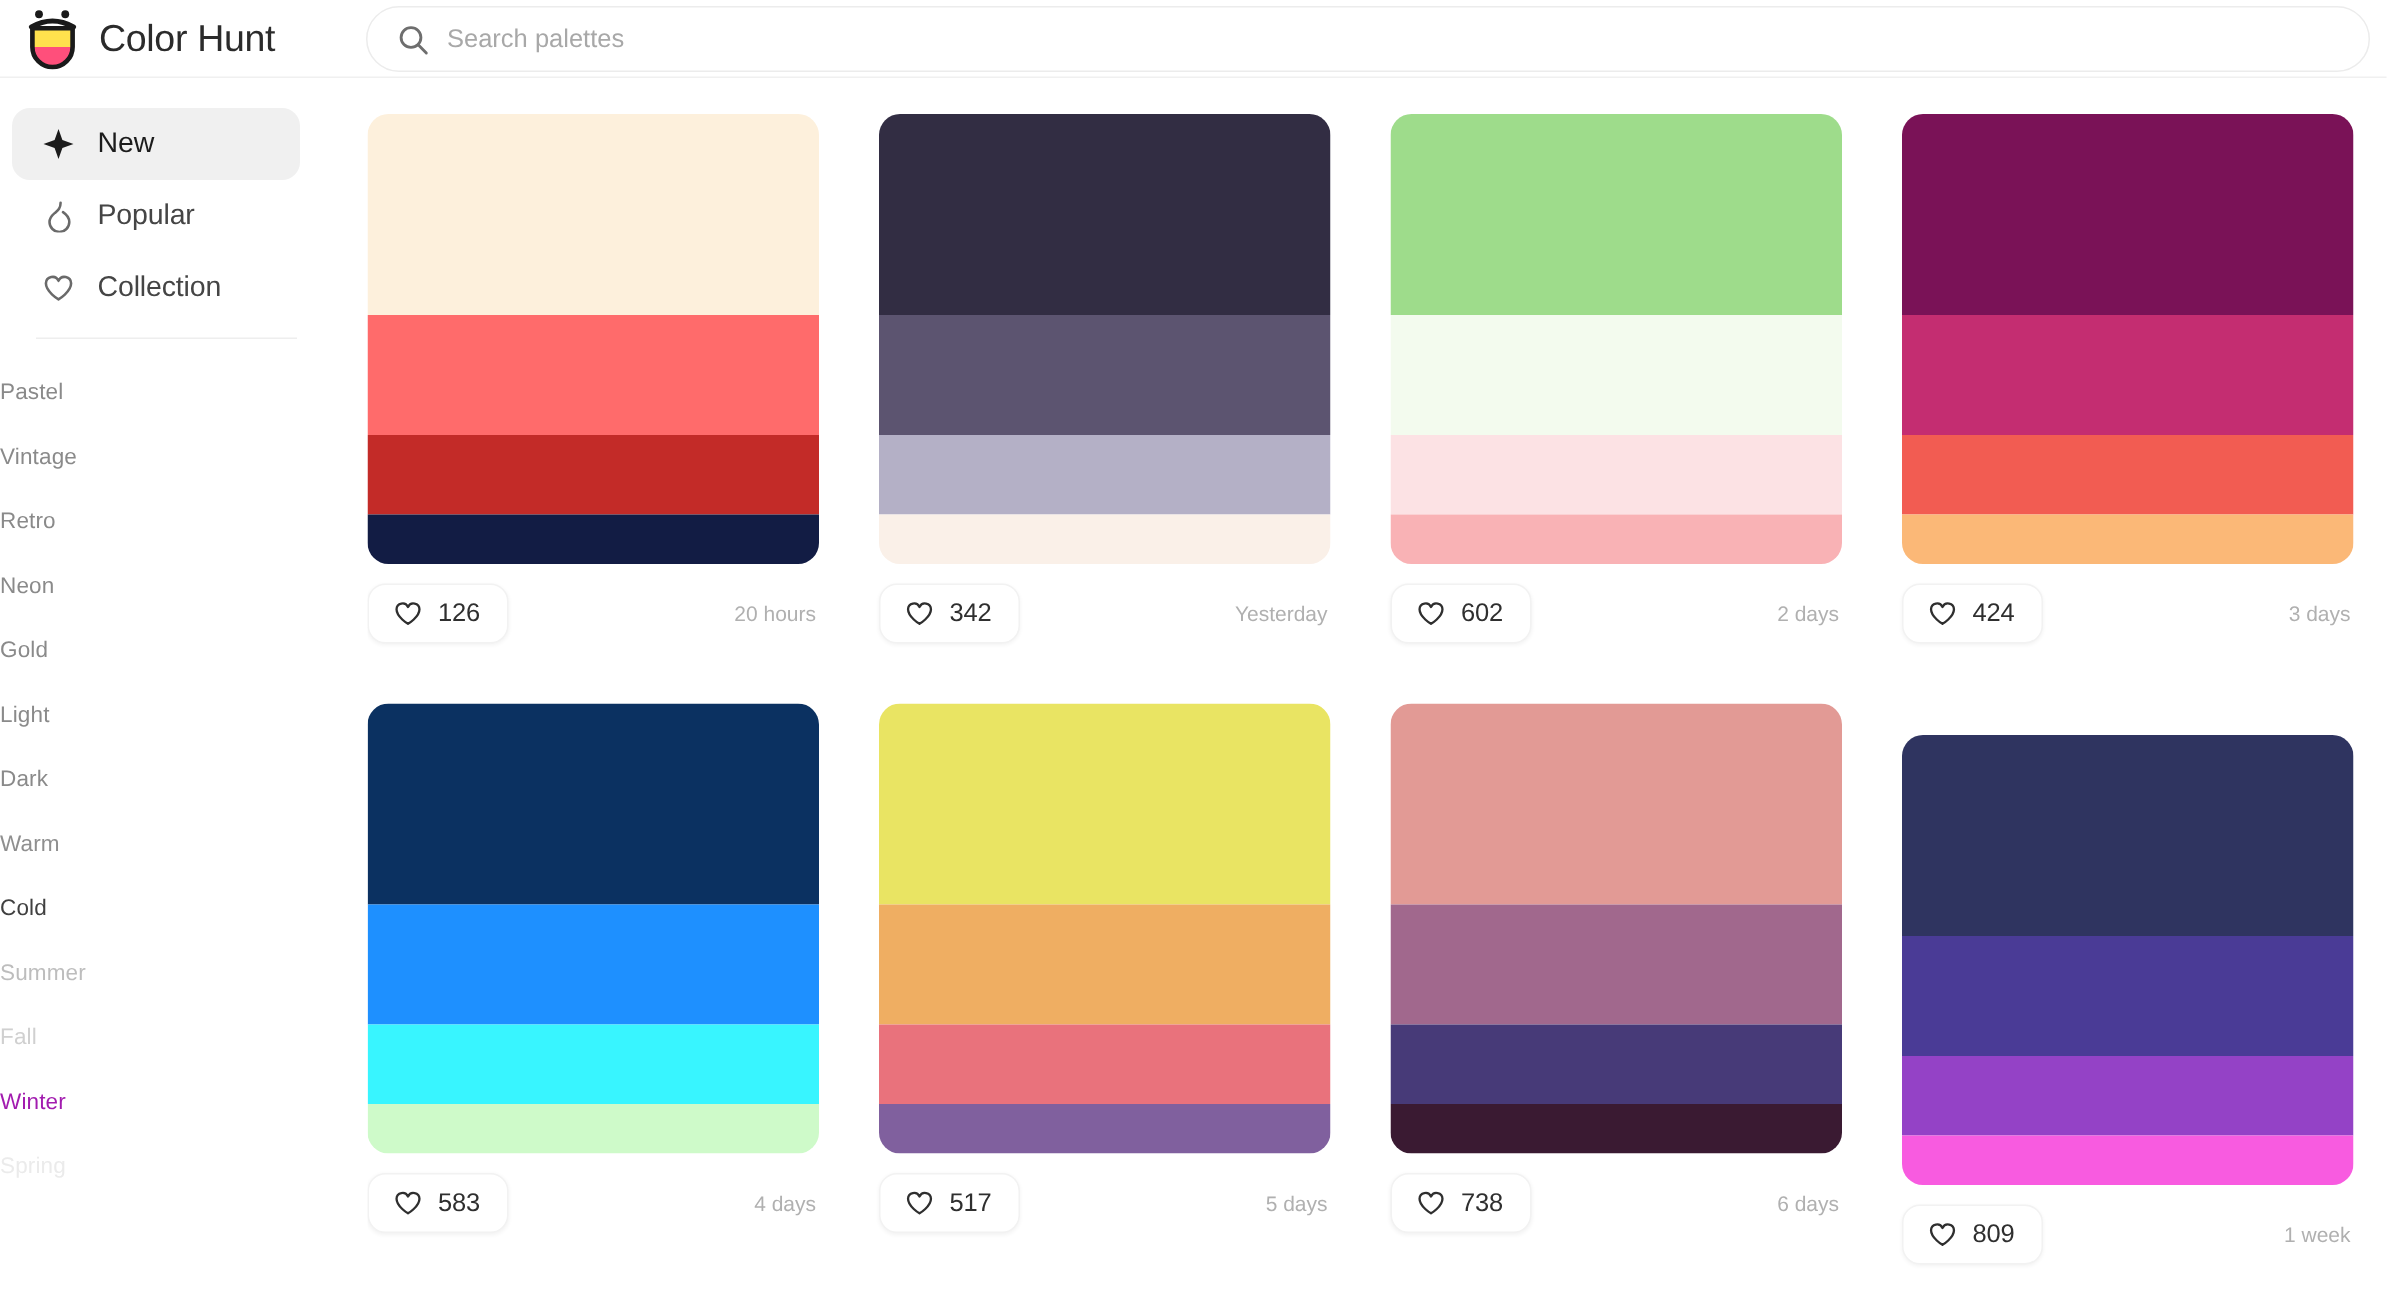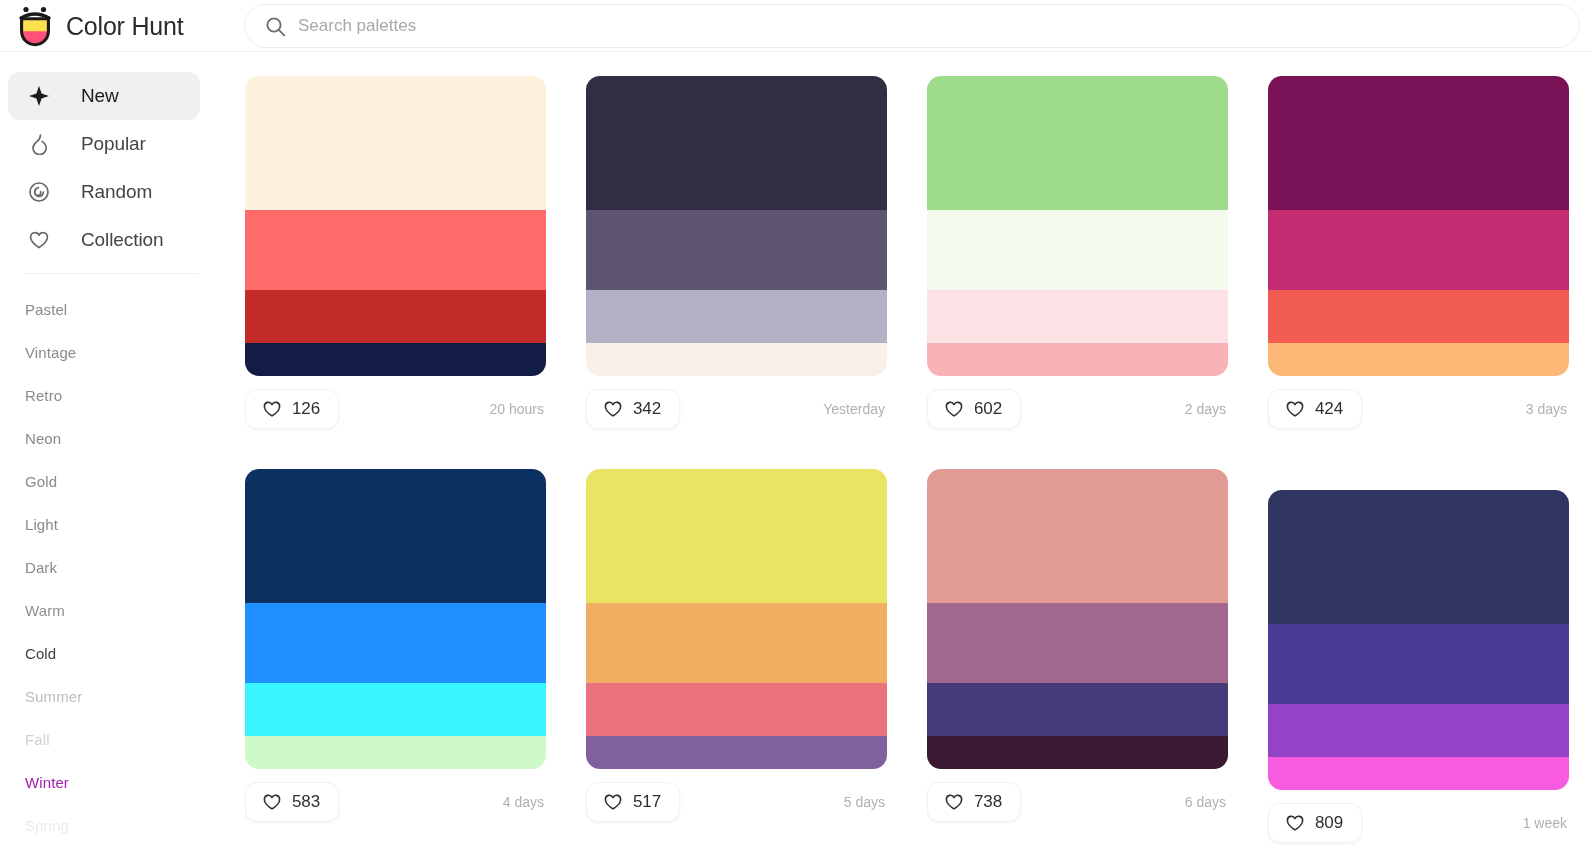--- a/index.html
+++ b/index.html
@@ -80,40 +80,39 @@
     z-index: 10;
   }
 
   .nav-item {
     position: relative;
     margin: 0 22px 0 8px;
     height: 48px;
     border-radius: 12px;
     display: flex;
     align-items: center;
-    gap: 31px;
+    gap: 15px;
     padding-left: 20px;
     cursor: pointer;
     color: #4e4e4e;
   }
   .nav-item.active { background: #f0f0f0; }
   .nav-item .nav-ico { width: 22px; height: 22px; flex: none; display: block; }
   .nav-label { font-size: 19px; color: #454545; letter-spacing: -0.1px; }
   .nav-item.active .nav-label { color: #1c1c1c; }
 
   #nav-gap { height: 9px; }
   #nav-divider {
     margin: 0 24px 0 24px;
     height: 1px;
     background: #eeeeee;
   }
 
   #tag-list {
     margin-top: 14px;
-    padding-left: 25px;
   }
   .tag-item {
     height: 43px;
     display: flex;
     align-items: center;
     font-size: 15px;
     color: #8a8a8a;
     cursor: pointer;
     letter-spacing: 0.1px;
   }
@@ -217,27 +216,20 @@
         <svg viewBox="0 0 22 22" class="nav-ico">
           <path d="M11 1 L13.6 8.4 L21 11 L13.6 13.6 L11 21 L8.4 13.6 L1 11 L8.4 8.4 Z" fill="#1c1c1c"></path>
         </svg>
         <span class="nav-label">New</span>
       </div>
       <div class="nav-item">
         <svg viewBox="0 0 22 22" class="nav-ico">
           <path d="M12.4 2.2 C12.4 6.2 10.4 7.4 8.4 9.1 C6.3 10.9 5 12.6 5 15 a6.6 6.6 0 0 0 13.2 0 c0-3.3-2.1-5.2-4.2-6.6" stroke="#6a6a6a" stroke-width="1.7" fill="none" stroke-linecap="round" stroke-linejoin="round"></path>
         </svg>
         <span class="nav-label">Popular</span>
-      </div>
-      <div class="nav-item">
-        <svg viewBox="0 0 22 22" class="nav-ico">
-          <circle cx="11" cy="11" r="9" stroke="#6a6a6a" stroke-width="1.7" fill="none"></circle>
-          <path d="M15.4 11 a4.4 4.4 0 1 1 -4.4 -4.4 a4.4 4.4 0 0 0 -3 7.4 a3 3 0 0 0 4.6 -3.4" stroke="#6a6a6a" stroke-width="1.7" fill="none" stroke-linecap="round"></path>
-        </svg>
-        <span class="nav-label">Random</span>
       </div>
       <div class="nav-item">
         <svg viewBox="0 0 22 22" class="nav-ico">
           <path d="M11 18.6 C11 18.6 2.6 13.6 2.6 7.9 A4.4 4.4 0 0 1 11 6.2 A4.4 4.4 0 0 1 19.4 7.9 C19.4 13.6 11 18.6 11 18.6 Z" stroke="#6a6a6a" stroke-width="1.7" fill="none" stroke-linejoin="round"></path>
         </svg>
         <span class="nav-label">Collection</span>
       </div>
     </div>
   <div id="nav-gap"></div>
   <div id="nav-divider"></div>

